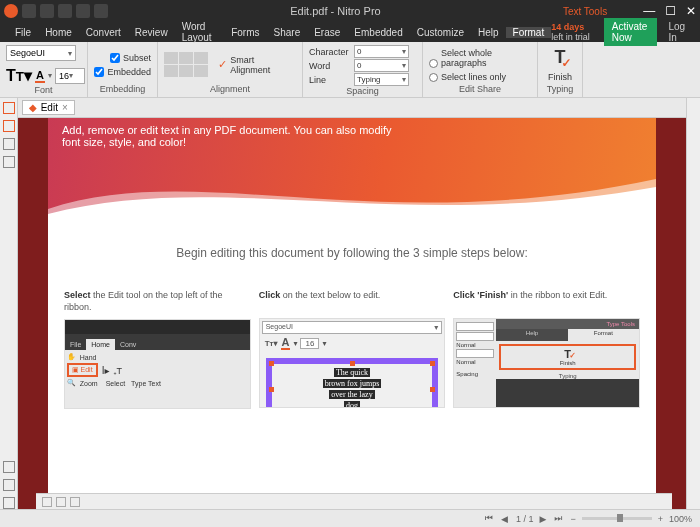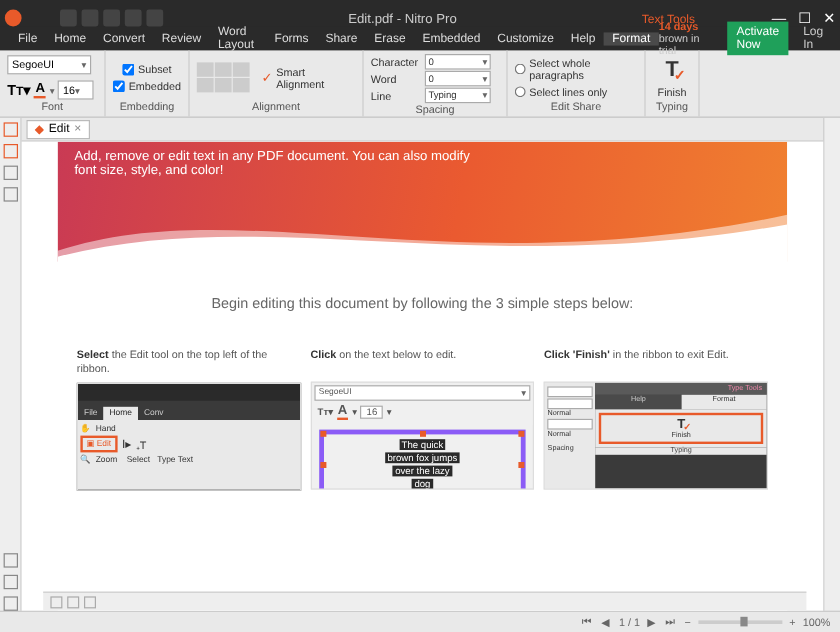--- a/index.html
+++ b/index.html
@@ -1,18 +1,18 @@
 <!DOCTYPE html>
 <html><head>
 <meta charset="utf-8">
 <style>
   * { box-sizing: border-box; margin: 0; padding: 0; }
   body { font-family: "Segoe UI", Arial, sans-serif; font-size: 10px; background: #2a2a2a; width: 700px; height: 527px; overflow: hidden; }
   
-  .titlebar { background: #2a2a2a; height: 22px; display: flex; align-items: flex-end; color: #ccc; padding: 0 4px; gap: 28px; }
+  .titlebar { background: #2a2a2a; height: 22px; display: flex; align-items: center; color: #ccc; padding: 0 4px; }
   .titlebar-logo { width: 14px; height: 14px; background: #e85a2a; border-radius: 50%; margin-right: 4px; }
   .qat { display: flex; gap: 4px; }
   .qat-btn { width: 14px; height: 14px; background: #444; border-radius: 2px; }
   .titlebar-title { flex: 1; text-align: center; font-size: 11px; }
   .tooltabs { color: #e85a2a; font-size: 10px; margin-right: 36px; }
   .winctl { display: flex; gap: 10px; color: #fff; font-size: 12px; }
   .winctl span { cursor: default; }
 
   .menubar { background: #2a2a2a; height: 20px; display: flex; align-items: center; color: #ddd; padding: 0 8px; font-size: 10px; }
   .menubar .mi { padding: 0 7px; cursor: default; }
@@ -23,51 +23,51 @@
   .activate { background: #1fa05a; color: #fff; padding: 3px 8px; margin: 0 6px; font-size: 10px; }
   .login { color: #ccc; padding: 0 6px; }
 
   .ribbon { background: #e9e9e9; height: 56px; display: flex; border-bottom: 1px solid #ccc; }
   .group { display: flex; flex-direction: column; border-right: 1px solid #ccc; padding: 3px 6px 1px; }
   .group-body { flex: 1; display: flex; align-items: center; gap: 4px; }
   .group-label { text-align: center; font-size: 9px; color: #555; height: 12px; }
   .font-sel { width: 70px; height: 16px; border: 1px solid #aaa; background: #fff; font-size: 9px; padding: 0 3px; display: flex; align-items: center; justify-content: space-between; }
   .caret { font-size: 8px; color: #666; }
   .font-row2 { display: flex; align-items: center; gap: 3px; margin-top: 3px; }
-  .tt-icon { font-weight: bold; font-size: 12px; }
+  .tt-icon { font-weight: bold; font-size: 16px; }
   .acolor { font-weight: bold; border-bottom: 2px solid #e85a2a; font-size: 11px; padding: 0 1px; }
   .size-box { width: 30px; height: 16px; border: 1px solid #aaa; background: #fff; font-size: 9px; display: flex; align-items: center; padding: 0 3px; }
   .chk { display: flex; align-items: center; gap: 3px; font-size: 9px; color: #333; }
   .chk input { width: 10px; height: 10px; }
   .align-grid { display: grid; grid-template-columns: repeat(3,14px); grid-template-rows: repeat(2,12px); gap: 1px; }
   .align-grid div { background: #ccc; }
   .smart { display: flex; align-items: center; gap: 3px; font-size: 9px; color: #333; margin-left: 6px; }
   .check { color: #e85a2a; font-size: 11px; }
   .spacing-rows { display: flex; flex-direction: column; gap: 1px; font-size: 9px; color: #333; }
   .sp-row { display: flex; align-items: center; gap: 3px; }
   .sp-row label { width: 42px; }
   .sp-input { width: 55px; height: 13px; border: 1px solid #aaa; background: #fff; font-size: 8px; padding: 0 2px; display: flex; align-items: center; justify-content: space-between; }
   .radio-col { display: flex; flex-direction: column; gap: 4px; font-size: 9px; color: #333; }
-  .radio-row { display: flex; align-items: center; gap: 3px; }
+  .radio-row { display: flex; align-items: flex-end; gap: 3px; }
   .radio-row input { width: 9px; height: 9px; }
   .finish-body { display: flex; flex-direction: column; align-items: center; justify-content: center; }
   .finish-icon { font-size: 18px; font-weight: bold; color: #333; position: relative; }
   .finish-icon::after { content: "✓"; color: #e85a2a; font-size: 12px; position: absolute; right: -6px; bottom: -2px; }
   .finish-lbl { font-size: 9px; color: #333; }
 
   .dockarea { display: flex; height: 411px; background: #b9b9b9; }
   .vtoolbar { width: 18px; background: #eee; display: flex; flex-direction: column; align-items: center; padding-top: 4px; gap: 6px; border-right: 1px solid #ccc; }
   .vtoolbar .vicon { width: 12px; height: 12px; border: 1px solid #e85a2a; }
   .vtoolbar .vicon.g { border-color: #888; }
   
   .doccol { flex: 1; display: flex; flex-direction: column; }
   .tabrow { background: #e9e9e9; height: 20px; display: flex; align-items: center; padding: 0 4px; border-bottom: 1px solid #ccc; }
   .doctab { background: #fff; border: 1px solid #bbb; padding: 1px 6px; font-size: 10px; display: flex; align-items: center; gap: 4px; }
   .doctab .x { color: #888; font-size: 10px; }
-  .page { flex: 1; background: #ffffff; overflow: hidden; padding: 0 30px; position: relative; }
+  .page { flex: 1; background: #7f1d1d; overflow: hidden; padding: 0 30px; position: relative; }
   .paper { background: #fff; width: 100%; height: 100%; position: relative; overflow: hidden; }
   
   .hero { height: 100px; background: linear-gradient(100deg,#c93a54 0%,#ea5a30 55%,#f08030 100%); position: relative; }
   .hero-text { color: #fff; font-size: 11px; padding: 6px 14px; }
   .wave { position: absolute; bottom: -1px; left: 0; right: 0; height: 50px; }
   .wave svg { width: 100%; height: 100%; display: block; }
   
   .intro { text-align: center; font-size: 12px; color: #666; margin: 28px 0 18px; }
   
   .steps { display: flex; justify-content: center; align-items: center; gap: 0; }
@@ -85,21 +85,21 @@
   .mini1-tabs { display: flex; height: 16px; background: #3a3a3a; font-size: 7px; color: #ccc; align-items: flex-end; }
   .mini1-tabs div { padding: 2px 5px; }
   .mini1-tabs .on { background: #e9e9e9; color: #222; }
   .mini1-body { background: #e9e9e9; height: 60px; padding: 2px; font-size: 7px; color: #333; }
   .mini1-body .row { display: flex; gap: 4px; align-items: center; padding: 1px 0; }
   .edit-hl { border: 2px solid #e85a2a; padding: 1px 3px; color: #e85a2a; font-size: 7px; display: inline-block; }
   
   .mini2-top { background: #f0f0f0; padding: 2px; }
   .mini2-sel { border: 1px solid #aaa; background: #fff; font-size: 7px; padding: 1px 3px; display: flex; justify-content: space-between; }
   .mini2-row2 { display: flex; gap: 3px; align-items: center; font-size: 8px; padding: 2px 3px; }
-  .textbox { border: 4px solid #8b5cf6; margin: 4px 6px; padding: 3px; font-size: 8px; text-align: center; position: relative; }
+  .textbox { border: 6px solid #8b5cf6; margin: 4px 6px; padding: 3px; font-size: 8px; text-align: center; position: relative; font-family: Liberation Serif, serif; }
   .textbox .txtline { background: #2a2a2a; color: #fff; display: inline-block; margin: 1px 0; padding: 0 2px; }
   .handle { width: 5px; height: 5px; background: #e85a2a; position: absolute; }
   .h-tl { top: -3px; left: -3px; } .h-tr { top: -3px; right: -3px; }
   .h-bl { bottom: -3px; left: -3px; } .h-br { bottom: -3px; right: -3px; }
   .h-tm { top: -3px; left: calc(50% - 2px); } .h-bm { bottom: -3px; left: calc(50% - 2px); }
   .h-ml { top: calc(50% - 2px); left: -3px; } .h-mr { top: calc(50% - 2px); right: -3px; }
   
   .mini3 { display: flex; }
   .mini3-left { width: 42px; background: #e9e9e9; font-size: 6px; padding: 2px; color: #333; }
   .mini3-left .minisel { border: 1px solid #aaa; background: #fff; height: 9px; margin: 1px 0; }
@@ -153,21 +153,21 @@
   <span class="mi">Review</span>
   <span class="mi">Word Layout</span>
   <span class="mi">Forms</span>
   <span class="mi">Share</span>
   <span class="mi">Erase</span>
   <span class="mi">Embedded</span>
   <span class="mi">Customize</span>
   <span class="mi">Help</span>
   <span class="mi active">Format</span>
   <span class="spacer"></span>
-  <span class="trial"><b>14 days</b> <span>brown in trial</span></span>
+  <span class="trial"><b>14 days</b> <span>left in trial</span></span>
   <span class="activate">Activate Now</span>
   <span class="login">Log In</span>
 </div>
 
 <div class="ribbon">
   <div class="group" style="width:88px">
     <div class="group-body" style="flex-direction:column;align-items:flex-start;justify-content:center;gap:2px">
       <div class="font-sel">
           <span>SegoeUI</span>
           <span class="caret">▾</span>
@@ -178,21 +178,21 @@
           <span class="caret">▾</span>
         <div class="size-box">
             <span>16</span>
             <span class="caret">▾</span>
           </div>
       </div>
     </div>
     <div class="group-label">Font</div>
   </div>
   <div class="group" style="width:70px">
-    <div class="group-body" style="flex-direction:column;align-items:center;justify-content:center;gap:4px">
+    <div class="group-body" style="flex-direction:column;align-items:flex-end;justify-content:center;gap:4px">
       <label class="chk">
           <input type="checkbox" checked="" style="">
           <span>Subset</span>
         </label>
       <label class="chk">
           <input type="checkbox" checked="" style="">
           <span>Embedded</span>
         </label>
     </div>
     <div class="group-label">Embedding</div>

